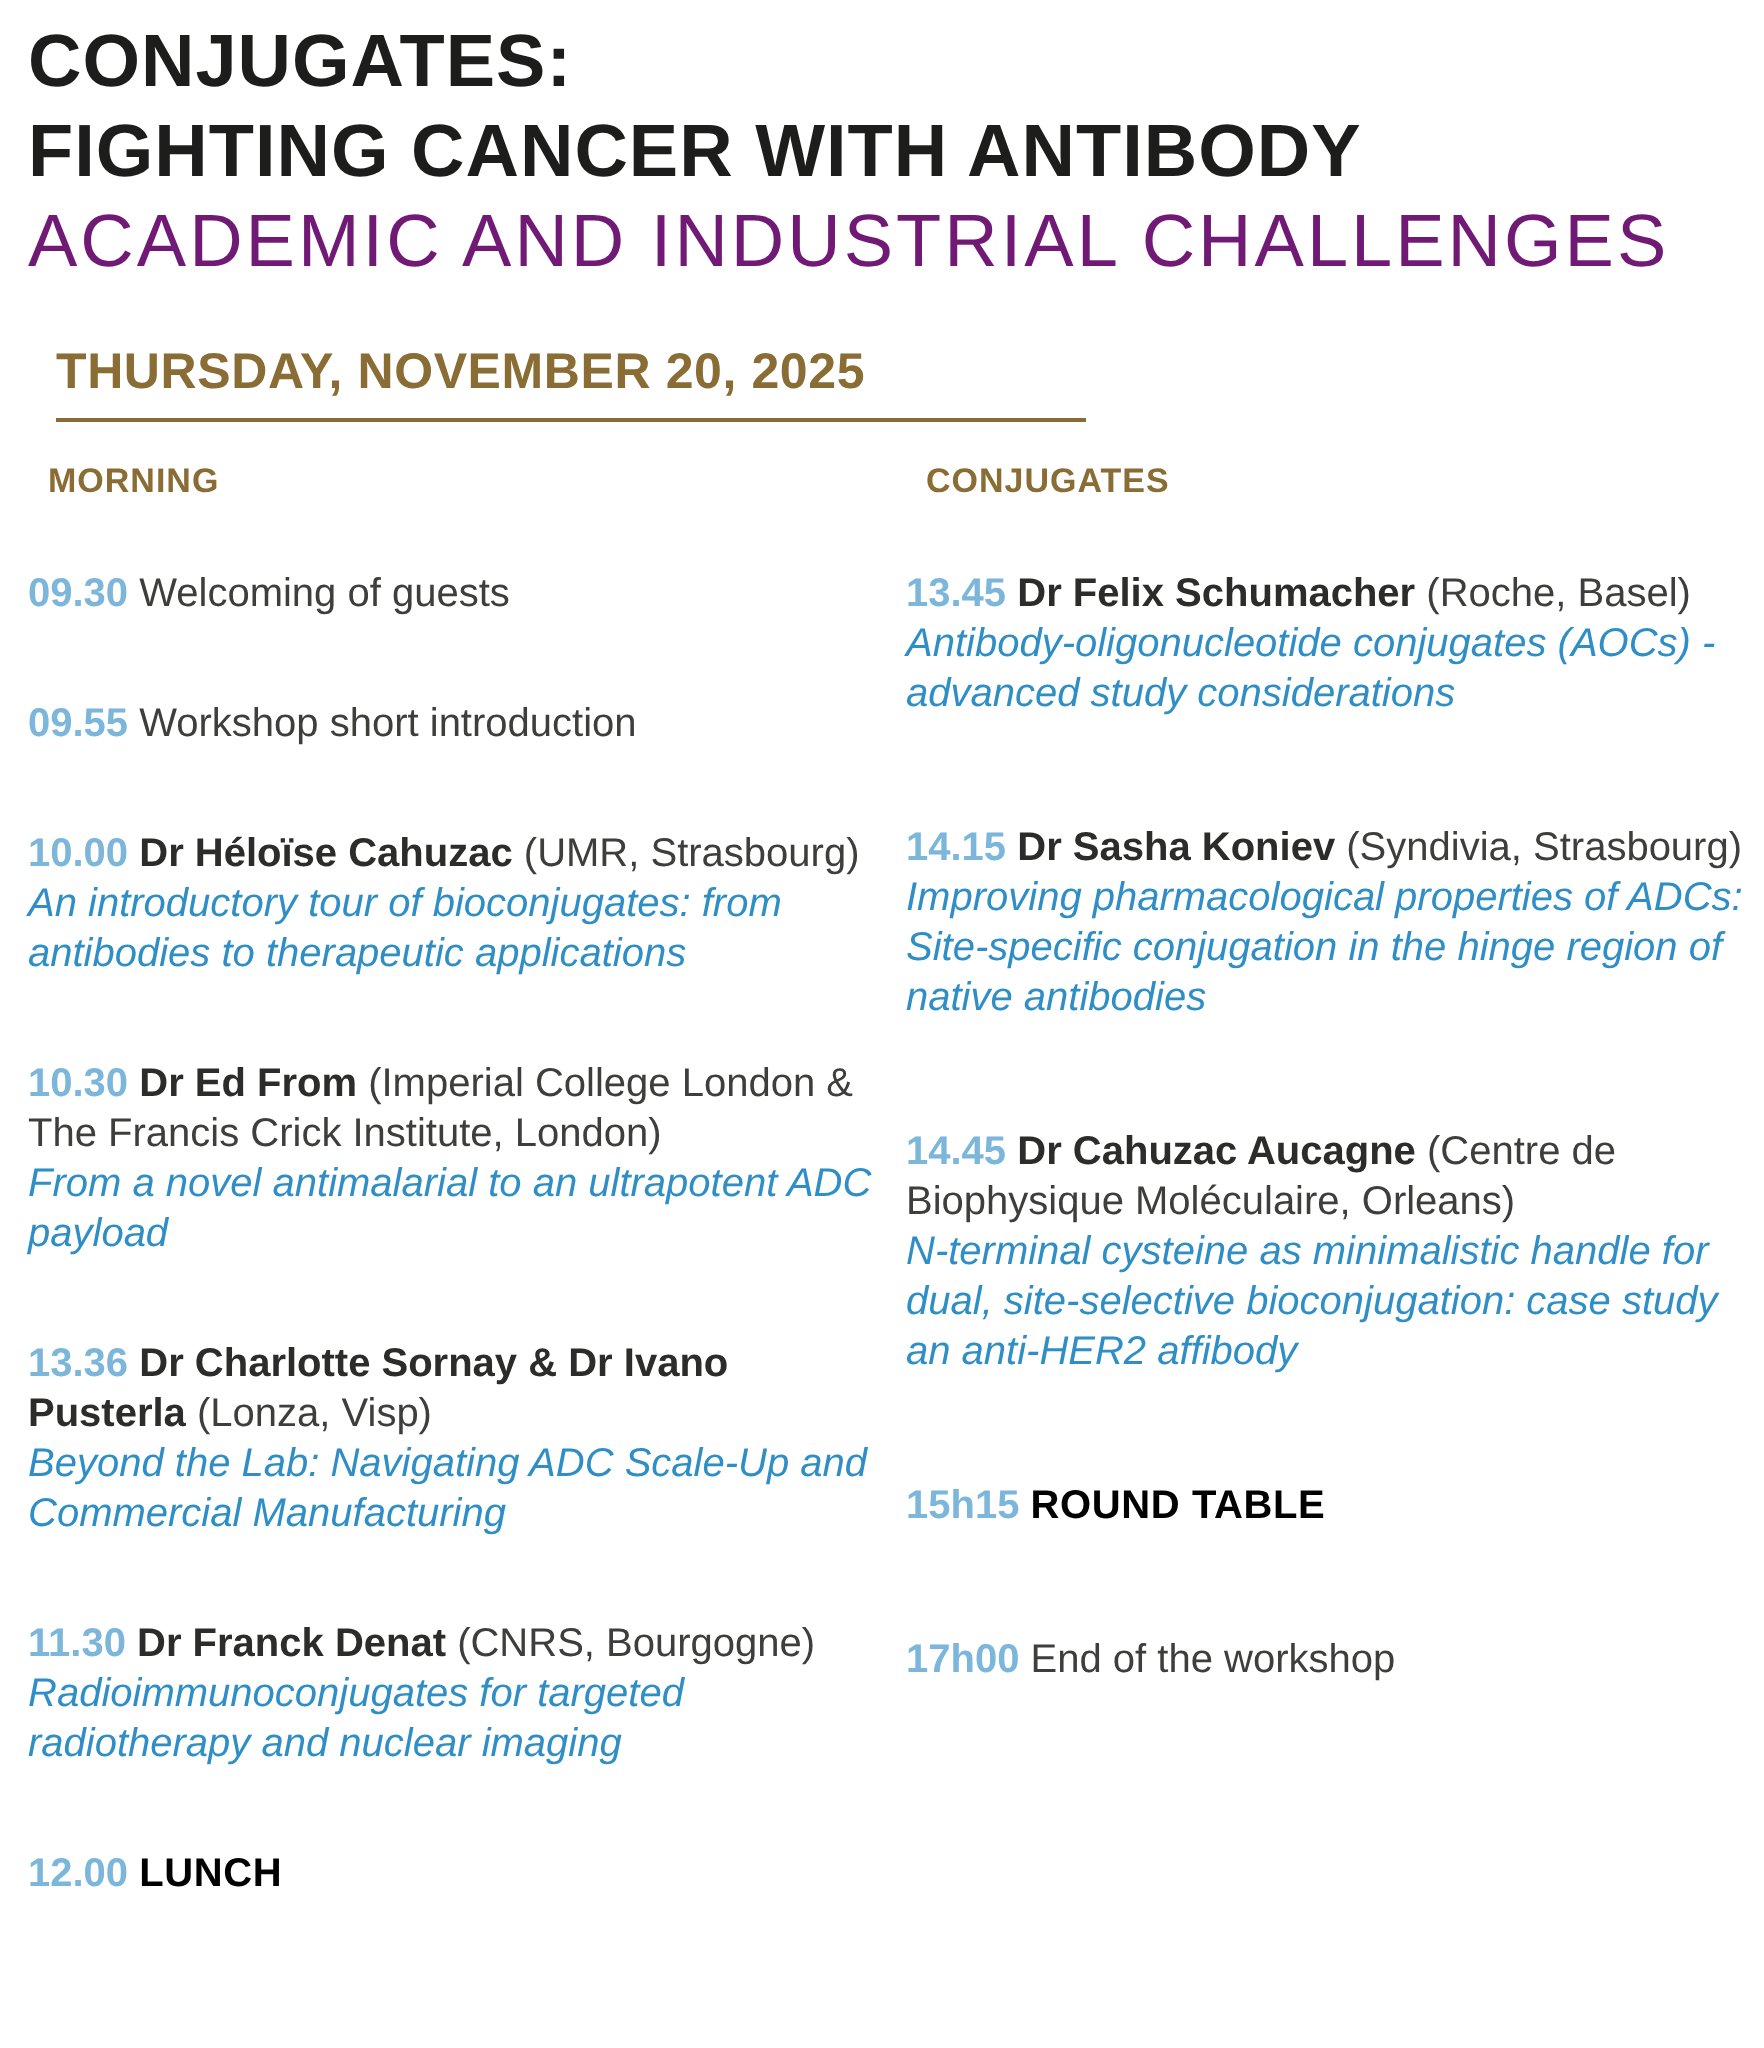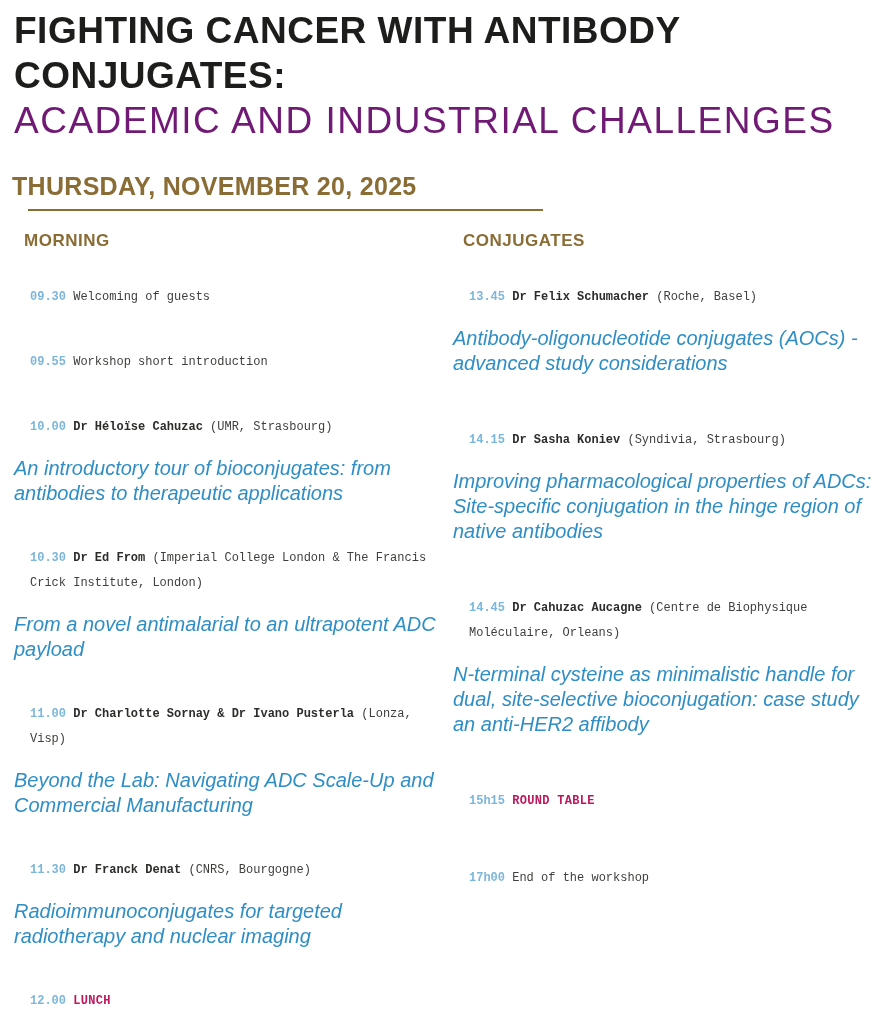--- a/index.html
+++ b/index.html
@@ -29,21 +29,21 @@
   .title-line-light {
     font-size: 37px;
     font-weight: 400;
     line-height: 45px;
     letter-spacing: 1.5px;
     color: #701a75;
   }
 
   
   .date-heading {
-    margin: 28px 0 0 12px;
+    margin: 28px 0 0 28px;
     font-size: 25px;
     line-height: 30px;
     font-weight: 700;
     letter-spacing: 0.3px;
     color: #8a6c35;
   }
   .date-rule {
     width: 515px;
     margin: 8px 0 0 28px;
     border: 0;
@@ -67,56 +67,55 @@
     font-weight: 700;
     letter-spacing: 0.5px;
     color: #8a6c35;
   }
 
   .items { margin-top: 34px; }
   .col-morning .item { margin-bottom: 40px; }
   .col-afternoon .item { margin-bottom: 52px; }
 
   .head {
-    margin: 16px;
-    font-size: 12px;
+    margin: 0;
+    font-size: 20px;
     line-height: 25px;
-    font-family: Liberation Mono, monospace;
   }
   .time {
     color: #7cb6da;
     font-weight: 700;
   }
   .speaker {
     color: #2c2c2a;
     font-weight: 700;
   }
   .aff { color: #3e3e3c; }
   .plain { color: #3e3e3c; }
   .brown-label {
-    color: #be185d;
+    color: #000000;
     font-weight: 700;
     letter-spacing: 0.3px;
   }
   .talk {
     margin: 0;
     font-size: 20px;
     line-height: 25px;
     font-style: italic;
     color: #2e8ec5;
   }
 </style>
 </head>
 <body>
 
 <div class="page">
 
   <div class="title-block">
+    <div class="title-line-bold">CONJUGATES:</div>
     <div class="title-line-bold">FIGHTING CANCER WITH ANTIBODY</div>
-    <div class="title-line-bold">CONJUGATES:</div>
     <div class="title-line-light">ACADEMIC AND INDUSTRIAL CHALLENGES</div>
   </div>
 
   <div class="date-heading">THURSDAY, NOVEMBER 20, 2025</div>
   <div class="date-rule"></div>
 
   <div class="columns">
 
     <div class="col col-morning">
       <div class="col-label">MORNING</div>
@@ -149,21 +148,21 @@
           <p class="head">
             <span class="time">10.30</span>
             <span class="speaker">Dr Ed From</span>
             <span class="aff">(Imperial College London &amp; The Francis Crick Institute, London)</span>
           </p>
           <p class="talk">From a novel antimalarial to an ultrapotent ADC payload</p>
         </div>
 
         <div class="item">
           <p class="head">
-            <span class="time">11.00</span>
+            <span class="time">13.36</span>
             <span class="speaker">Dr Charlotte Sornay &amp; Dr Ivano Pusterla</span>
             <span class="aff">(Lonza, Visp)</span>
           </p>
           <p class="talk">Beyond the Lab: Navigating ADC Scale-Up and Commercial Manufacturing</p>
         </div>
 
         <div class="item">
           <p class="head">
             <span class="time">11.30</span>
             <span class="speaker">Dr Franck Denat</span>

